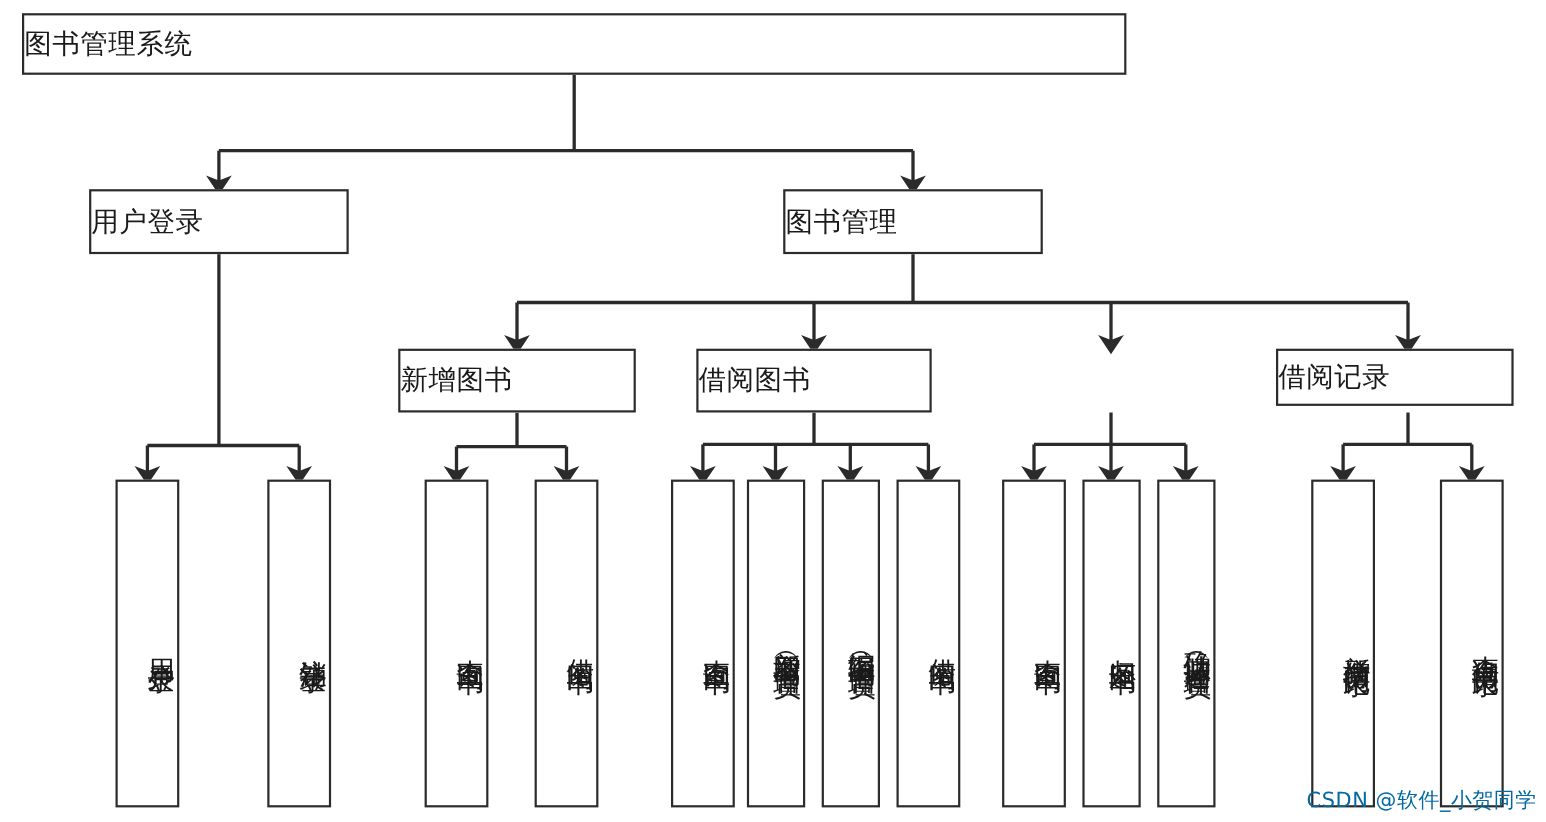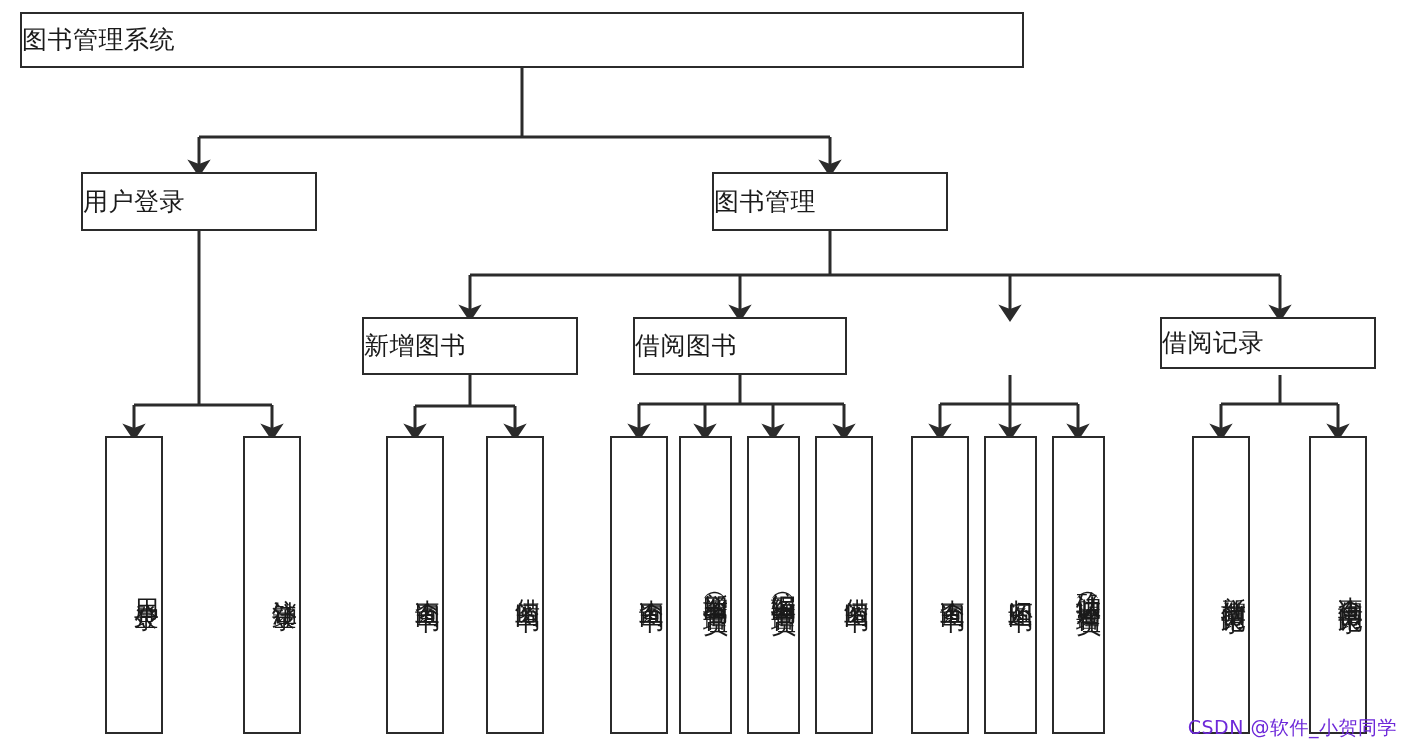--- a/index.html
+++ b/index.html
@@ -58,21 +58,21 @@
     text-align: center;
   }
   .node.vert.tall .vtext {
     letter-spacing: 3px;
   }
   .watermark {
     position: absolute;
     right: 8px;
     bottom: 6px;
     font-size: 19px;
-    color: #6d28d9;
+    color: #0369a1;
     letter-spacing: 0.5px;
     white-space: nowrap;
     font-family: "DejaVu Sans", "Liberation Sans", sans-serif;
   }
 </style>
 </head>
 <body>
 
 <div id="canvas">
 

